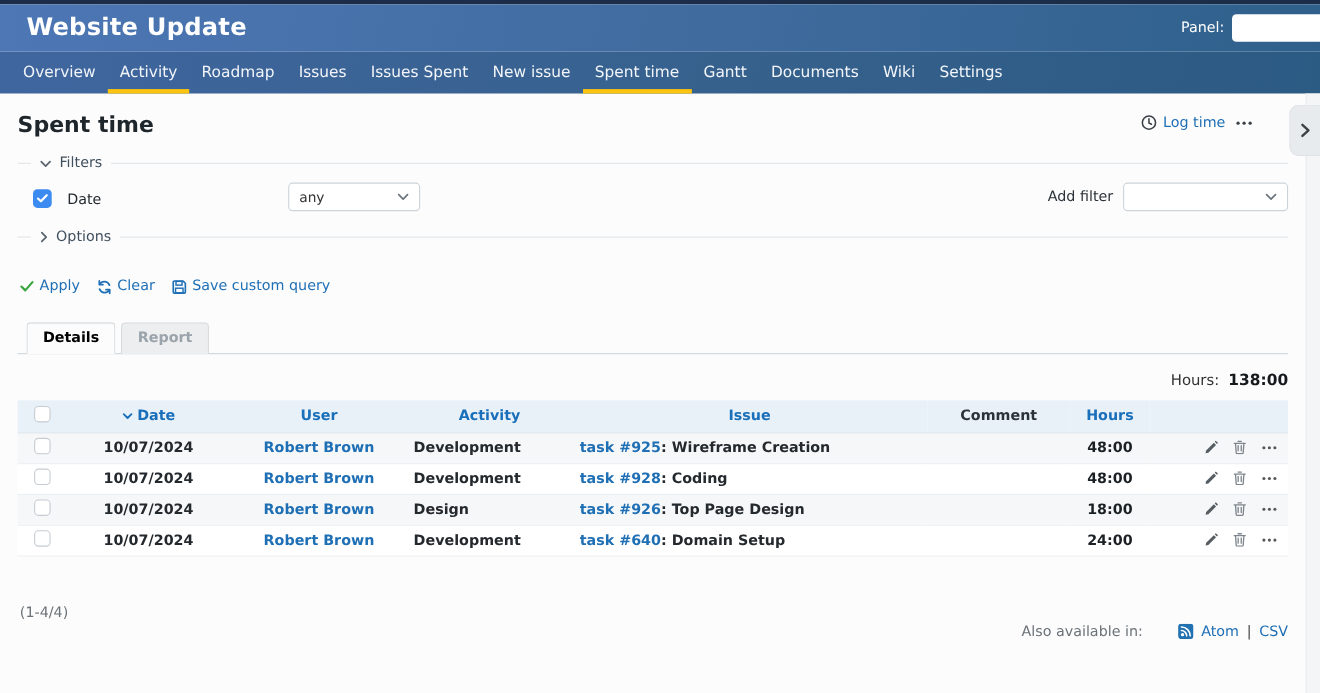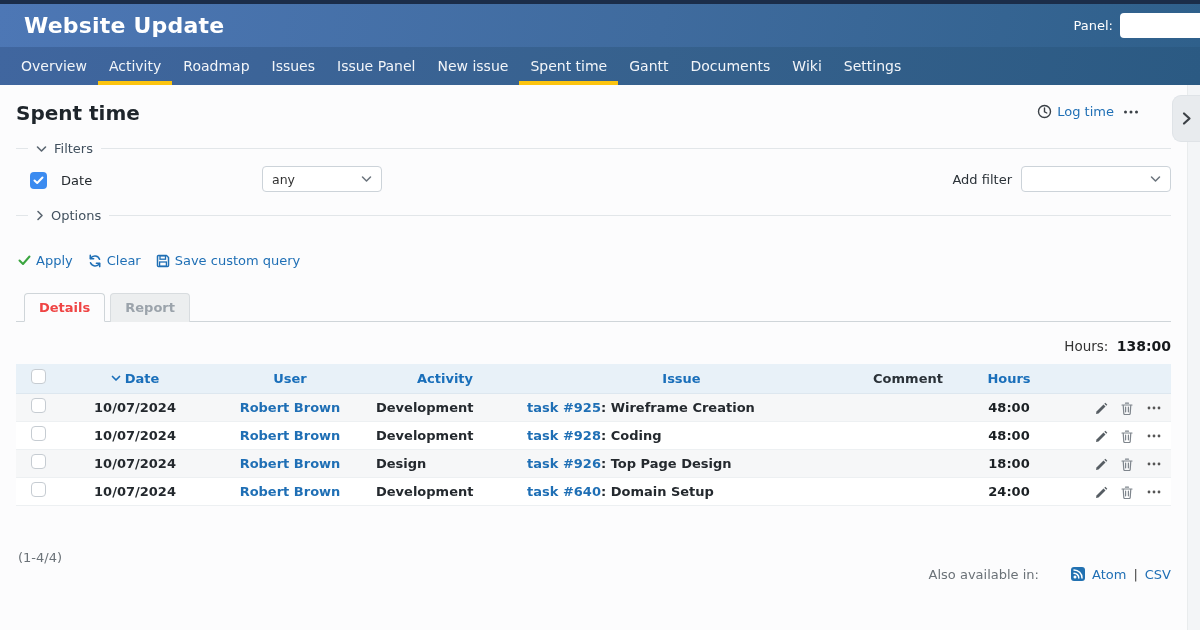--- a/index.html
+++ b/index.html
@@ -53,21 +53,21 @@
   fieldset.options { padding-bottom:14px; }
 
   
   .query-buttons { display:flex; align-items:center; gap:15px; margin:16px 0 24px 2px; }
   .query-buttons .link { display:flex; align-items:center; gap:5px; font-size:13px; }
 
   
   .tabs { border-bottom:1px solid #cfd5d9; padding-left:8px; display:flex; height:30px; }
   .tab { padding:6px 14px 5px; font-size:13px; font-weight:bold; border:1px solid #cfd5d9; border-bottom:none;
          border-radius:4px 4px 0 0; margin-right:5px; position:relative; top:1px; cursor:pointer; }
-  .tab.active { background:#fcfcfd; color:#ef4444; border-bottom:1px solid #fcfcfd; }
+  .tab.active { background:#fcfcfd; color:#000000; border-bottom:1px solid #fcfcfd; }
   .tab.inactive { background:#eceeef; color:#9ba3ab; border-color:#d8dcdf; }
 
   
   .hours-summary { text-align:right; margin:16px 0 10px; font-size:13.5px; color:#333; }
   .hours-summary b { font-size:14px; color:#16191c; margin-left:4px; }
   table { width:100%; border-collapse:collapse; font-size:13px; }
   thead tr { background:#e8f1f8; height:29px; border-bottom:1px solid #dde7ef; }
   th { font-weight:bold; text-align:center; }
   th .col-link { color:#1a6fba; text-decoration:none; font-weight:bold; display:inline-flex; align-items:center; gap:4px; }
   th.plain { color:#2b3238; }
@@ -103,21 +103,21 @@
       <label>Panel:</label>
       <input class="search-input" type="text" style="">
     </div>
   </header>
 
   <nav class="mainnav">
     <a href="#" class="nav-tab">Overview</a>
     <a href="#" class="nav-tab hl">Activity</a>
     <a href="#" class="nav-tab">Roadmap</a>
     <a href="#" class="nav-tab">Issues</a>
-    <a href="#" class="nav-tab">Issue Panel</a>
+    <a href="#" class="nav-tab">Issues Spent</a>
     <a href="#" class="nav-tab">New issue</a>
     <a href="#" class="nav-tab hl">Spent time</a>
     <a href="#" class="nav-tab">Gantt</a>
     <a href="#" class="nav-tab">Documents</a>
     <a href="#" class="nav-tab">Wiki</a>
     <a href="#" class="nav-tab">Settings</a>
   </nav>
 
   <div class="right-rail"></div>
   <div class="sidebar-toggle">

